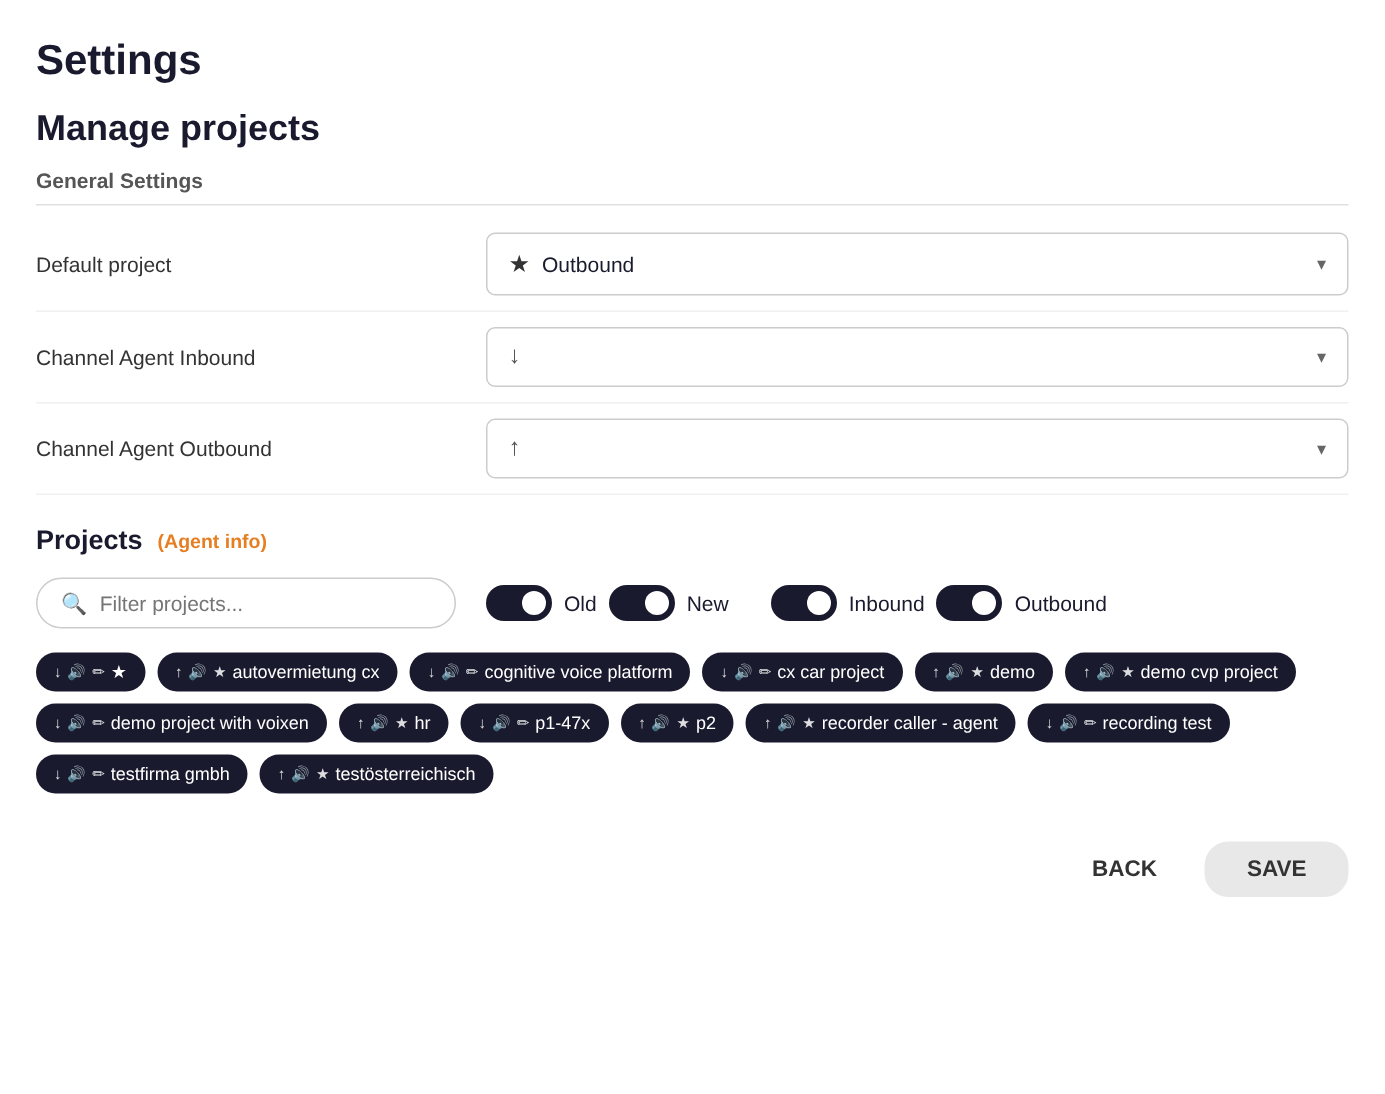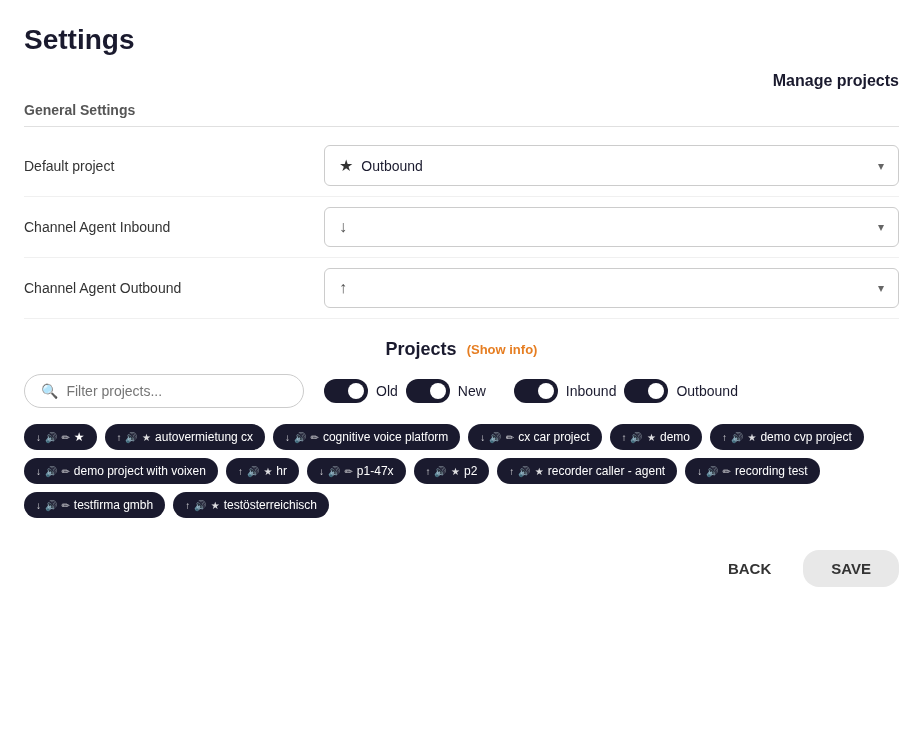--- a/index.html
+++ b/index.html
@@ -12,24 +12,23 @@
       color: #1a1a2e;
     }
 
     h1 {
       font-size: 28px;
       font-weight: 700;
       margin-bottom: 16px;
     }
 
     h2 {
-      font-size: 16px;
+      font-size: 24px;
       font-weight: 600;
       margin-bottom: 12px;
-      text-align: right;
     }
 
     .section-label {
       font-size: 14px;
       font-weight: 600;
       color: #555;
       margin-bottom: 8px;
       padding-bottom: 8px;
       border-bottom: 1px solid #e0e0e0;
     }
@@ -84,21 +83,20 @@
       font-size: 16px;
       color: #555;
     }
 
     .projects-header {
       display: flex;
       align-items: center;
       gap: 10px;
       margin-top: 20px;
       margin-bottom: 14px;
-      justify-content: center;
     }
 
     .projects-title {
       font-size: 18px;
       font-weight: 600;
     }
 
     .show-info {
       color: #e67e22;
       font-size: 13px;
@@ -267,21 +265,21 @@
       <div class="select-value">
         <span class="arrow-icon">↑</span>
       </div>
       <span class="chevron">▾</span>
     </div>
   </div>
 </div>
 
 <div class="projects-header">
   <span class="projects-title">Projects</span>
-  <span class="show-info">(Show info)</span>
+  <span class="show-info">(Agent info)</span>
 </div>
 
 <div class="projects-controls">
   <div class="search-box">
     <span class="search-icon">🔍</span>
     <input type="text" placeholder="Filter projects..." style="">
   </div>
 
   <div class="toggles-area">
     <div class="toggle-group">

